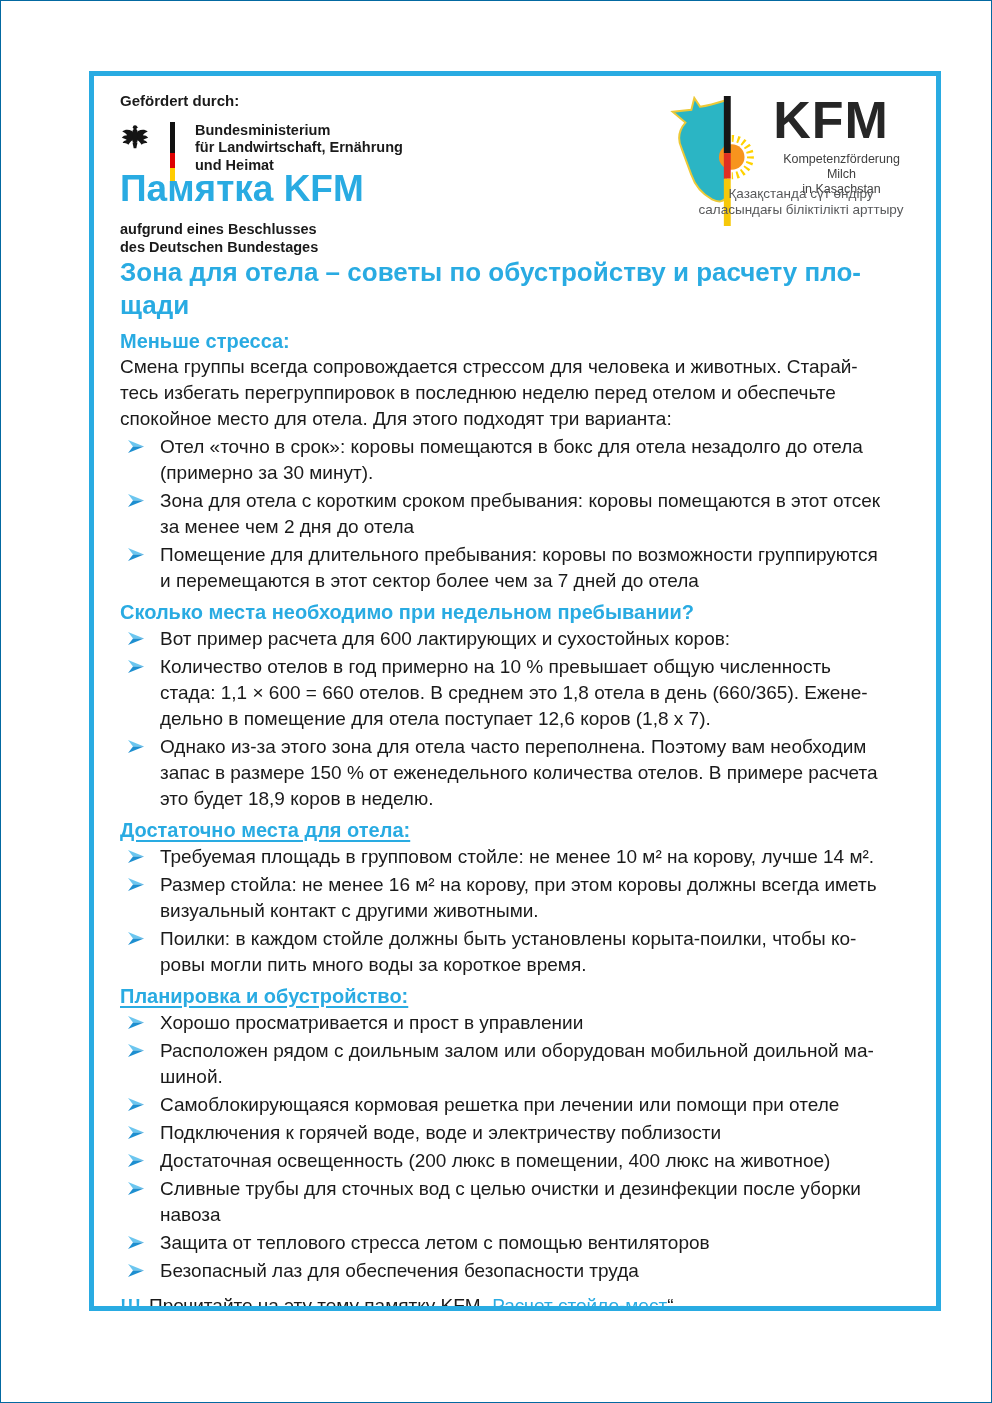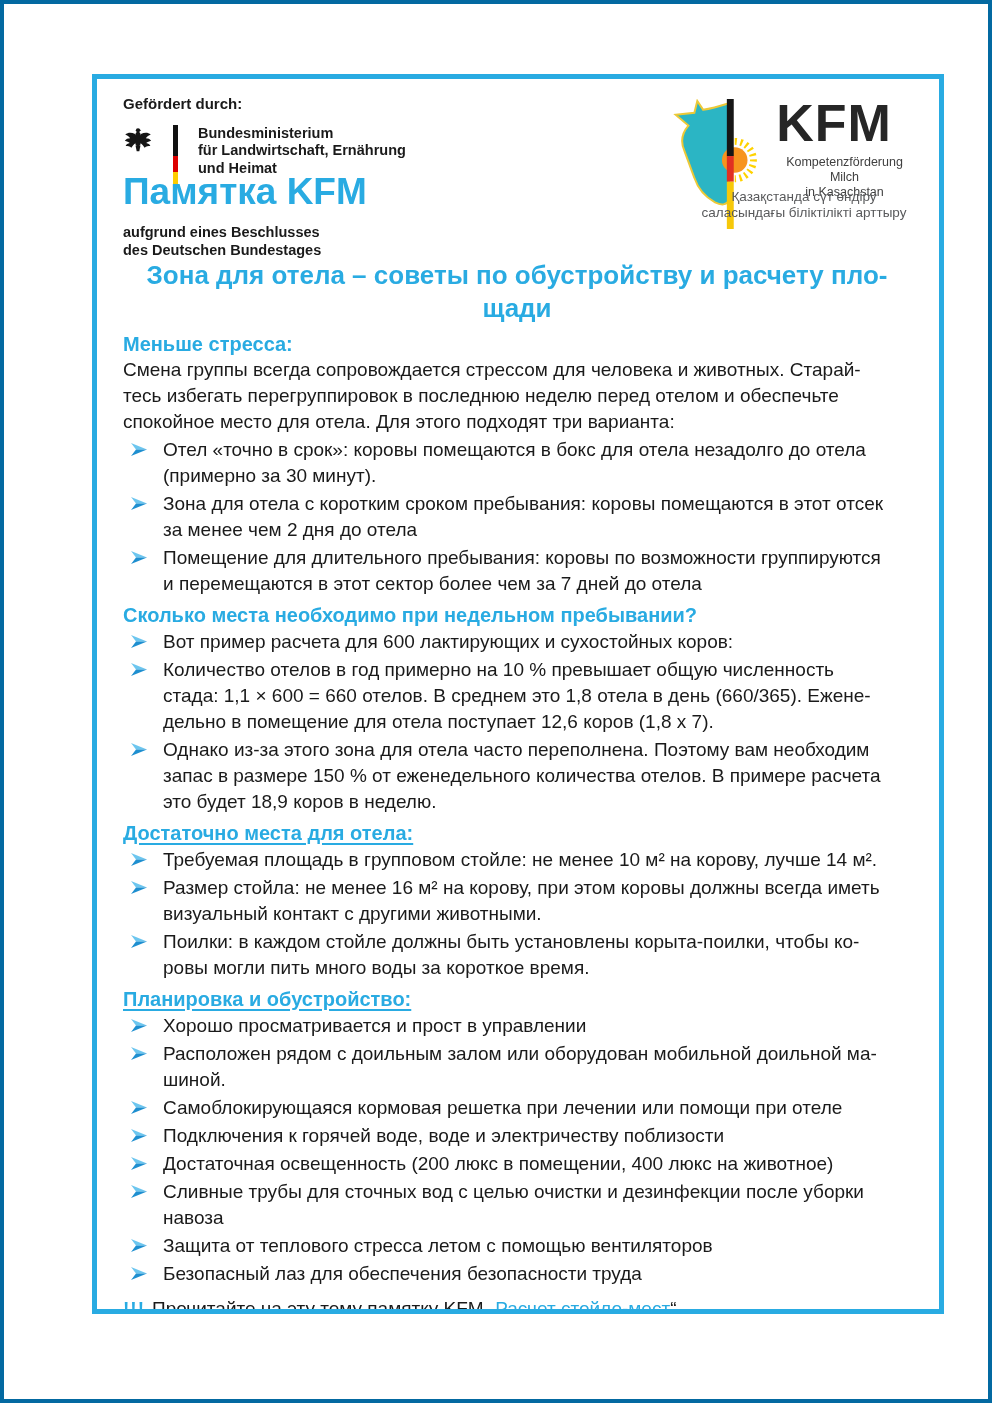--- a/index.html
+++ b/index.html
@@ -1,17 +1,17 @@
 <!DOCTYPE html>
 <html><head>
 <meta charset="utf-8">
 <style>
   html,body{margin:0;padding:0;background:#fff;}
   .canvas{position:relative;width:992px;height:1403px;background:#fff;
-          border:4px solid #0369a1;box-sizing:border-box;
+          border:1px solid #0369a1;box-sizing:border-box;
           font-family:"Liberation Sans",sans-serif;color:#1a1a1a;overflow:hidden;}
   .memo{position:absolute;left:88px;top:70px;width:852px;height:1240px;
         border:5px solid #29abe2;box-sizing:border-box;background:#fff;overflow:hidden;}
   .inner{padding:16px 28px 0 26px;}
 
   
   .hdr{position:relative;height:138px;}
   .funding{font-size:15px;font-weight:700;}
   .gov-logo{display:flex;gap:20px;margin-top:13px;align-items:flex-start;}
   .flagbar{width:5px;height:62px;flex:0 0 5px;
@@ -25,21 +25,21 @@
   .kfm{position:absolute;right:-4px;top:4px;width:248px;height:130px;}
   .kfm .cow{position:absolute;left:0;top:0;}
   .kfm-acr{position:absolute;left:86px;right:0;top:0;text-align:center;
            font-size:52px;line-height:0.95;font-weight:700;color:#262626;letter-spacing:1px;}
   .kfm-de{position:absolute;left:80px;right:0;top:56px;text-align:center;
           font-size:12.5px;color:#404040;line-height:1.2;white-space:pre-line;margin-left:27px;}
   .kfm-kz{position:absolute;left:26px;right:0;top:90px;text-align:center;
           font-size:13.5px;color:#58595b;line-height:1.2;white-space:pre-line;}
 
   
-  .subtitle{margin-top:26px;text-align:center;color:#29abe2;font-weight:700;
+  .subtitle{margin-top:26px;text-align:left;color:#29abe2;font-weight:700;
             font-size:26px;line-height:1.28;white-space:pre-line;}
   h3{font-size:20px;color:#29abe2;font-weight:700;margin:7px 0 1px;}
   h3.u{text-decoration:underline;text-decoration-thickness:2px;text-underline-offset:3px;}
   .intro{font-size:19px;line-height:26px;margin:1px 0 0;white-space:pre-line;}
   ul{list-style:none;margin:0;padding:0;}
   li{display:flex;margin:2px 0 0;}
   .arr{flex:0 0 33px;padding:5px 0 0 7px;}
   .btext{font-size:19px;line-height:26px;white-space:pre-line;flex:1;}
 
   

